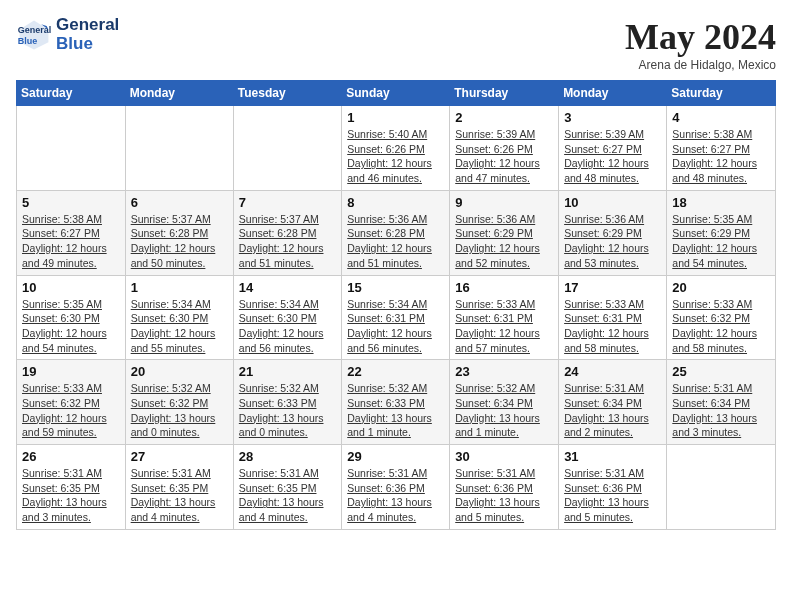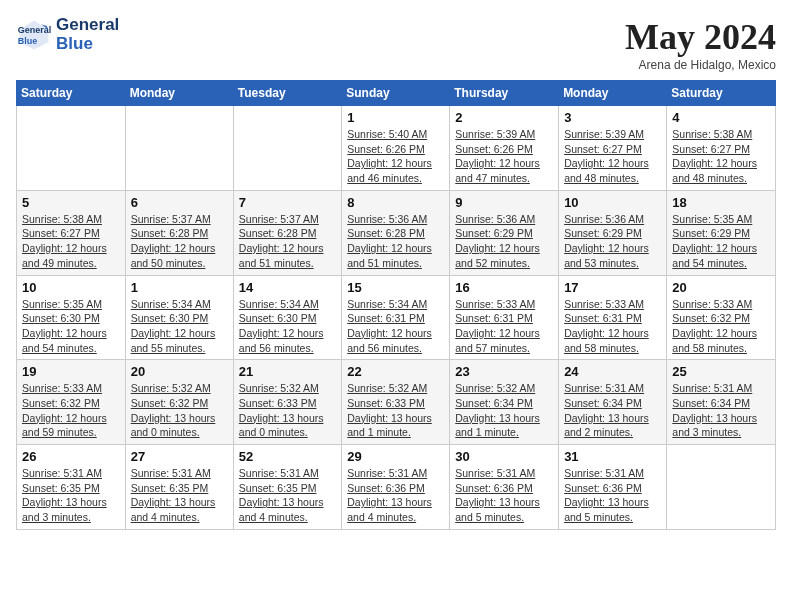--- a/index.html
+++ b/index.html
@@ -309,21 +309,21 @@
 and 3 minutes.</div>
         </td>
         <td>
           <span class="day-num">27</span>
           <div class="day-info" style="white-space: pre-line;">Sunrise: 5:31 AM
 Sunset: 6:35 PM
 Daylight: 13 hours
 and 4 minutes.</div>
         </td>
         <td>
-          <span class="day-num">52</span>
+          <span class="day-num">28</span>
           <div class="day-info" style="white-space: pre-line;">Sunrise: 5:31 AM
 Sunset: 6:35 PM
 Daylight: 13 hours
 and 4 minutes.</div>
         </td>
         <td>
           <span class="day-num">29</span>
           <div class="day-info" style="white-space: pre-line;">Sunrise: 5:31 AM
 Sunset: 6:36 PM
 Daylight: 13 hours

